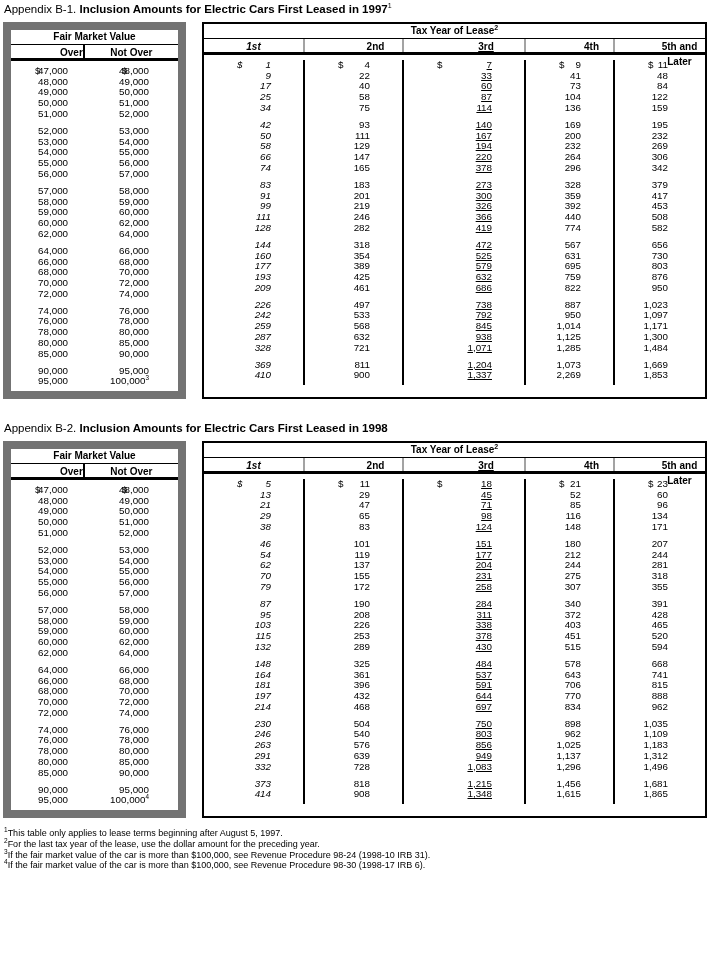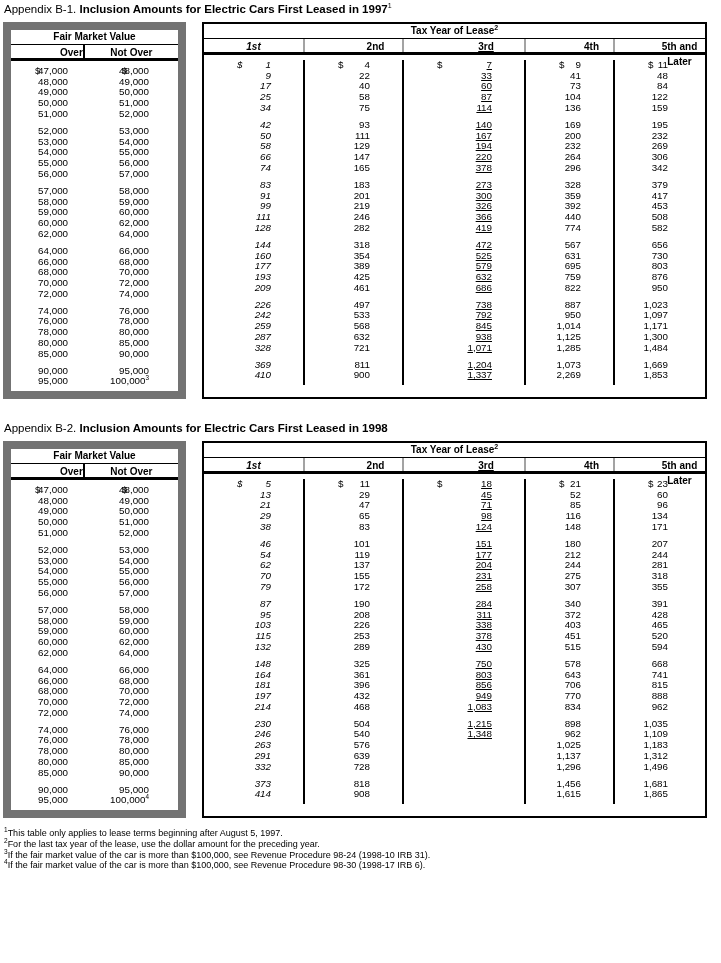--- a/index.html
+++ b/index.html
@@ -586,20 +586,27 @@
                 <div class="cell"><span class="val">258</span></div>
               </div>
               <div class="grp">
                 <div class="cell"><span class="val">284</span></div>
                 <div class="cell"><span class="val">311</span></div>
                 <div class="cell"><span class="val">338</span></div>
                 <div class="cell"><span class="val">378</span></div>
                 <div class="cell"><span class="val">430</span></div>
               </div>
               <div class="grp">
+                <div class="cell"><span class="val">484</span></div>
+                <div class="cell"><span class="val">537</span></div>
+                <div class="cell"><span class="val">591</span></div>
+                <div class="cell"><span class="val">644</span></div>
+                <div class="cell"><span class="val">697</span></div>
+              </div>
+              <div class="grp">
                 <div class="cell"><span class="val">750</span></div>
                 <div class="cell"><span class="val">803</span></div>
                 <div class="cell"><span class="val">856</span></div>
                 <div class="cell"><span class="val">949</span></div>
                 <div class="cell"><span class="val">1,083</span></div>
               </div>
               <div class="grp">
                 <div class="cell"><span class="val">1,215</span></div>
                 <div class="cell"><span class="val">1,348</span></div>
               </div>

